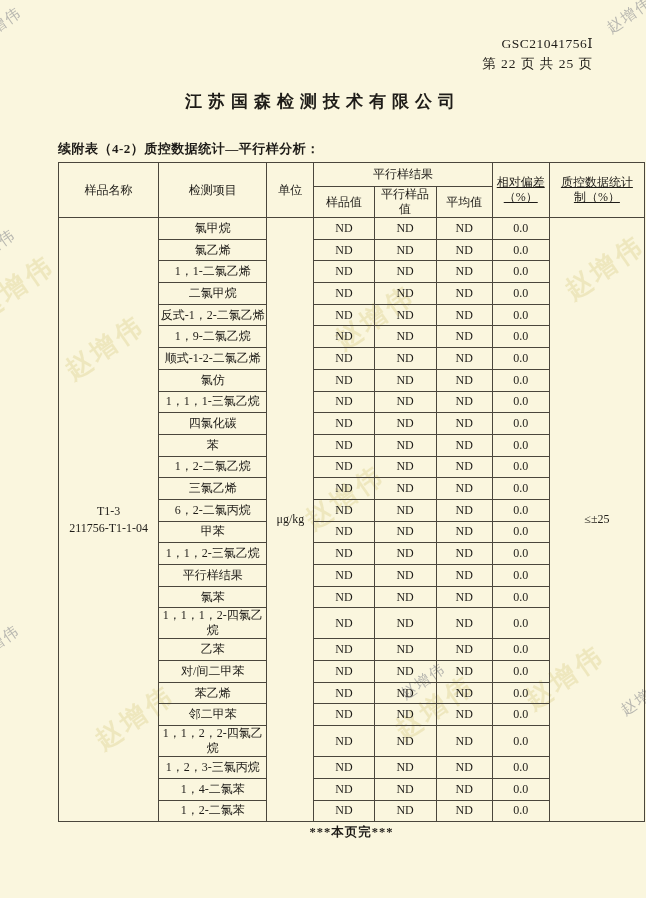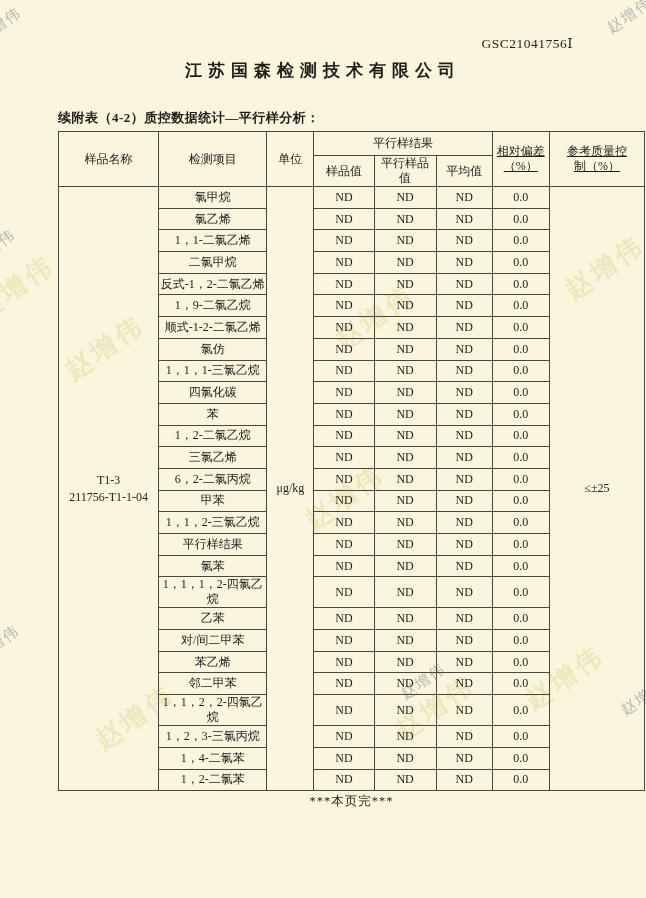--- a/index.html
+++ b/index.html
@@ -30,34 +30,34 @@
   }
   .wm-yellow{
     font-size:26px;
     color:rgba(224,213,150,0.45);
     letter-spacing:4px;
     font-weight:bold;
   }
   
   .doc-header{
     padding-top:34px;
-    padding-right:73px;
+    padding-right:53px;
     text-align:right;
     font-size:13.5px;
     line-height:20px;
     position:relative;z-index:2;
   }
   .doc-number{letter-spacing:0.5px;}
   .page-info{letter-spacing:1px;}
   .company-title{
     text-align:center;
     font-size:17px;
     font-weight:bold;
     letter-spacing:6px;
-    margin-top:5px;
+    margin-top:16px;
     position:relative;z-index:2;
   }
   
   .table-caption{
     margin:27px 0 4px 58px;
     font-size:13px;
     font-weight:bold;
     letter-spacing:0.5px;
     position:relative;z-index:2;
   }
@@ -91,21 +91,21 @@
   .col-dev{width:57px;}
   .col-qc{width:95px;}
   .hdr-line{display:block;text-decoration:underline;}
   .sample-name-line{line-height:1.35;}
   
   .page-footer{
     width:587px;
     margin-left:58px;
     text-align:center;
     font-size:12.5px;
-    font-weight:normal;
+    font-weight:bold;
     margin-top:2px;
     letter-spacing:1px;
     position:relative;z-index:2;
   }
 </style>
 </head>
 <body>
 
 <div class="page">
 
@@ -120,20 +120,21 @@
 
   <span class="wm wm-gray" style="left:-26px;top:16px;">赵增伟</span>
   <span class="wm wm-gray" style="left:604px;top:6px;">赵增伟</span>
   <span class="wm wm-gray" style="left:-32px;top:238px;">赵增伟</span>
   <span class="wm wm-gray" style="left:-28px;top:634px;">赵增伟</span>
   <span class="wm wm-gray" style="left:398px;top:672px;">赵增伟</span>
   <span class="wm wm-gray" style="left:618px;top:688px;">赵增伟</span>
 
   <div class="doc-header">
     <div class="doc-number">GSC21041756Ⅰ</div>
+    <div class="page-info">第 22 页 共 25 页</div>
   </div>
 
   <div class="company-title">江苏国森检测技术有限公司</div>
 
   <div class="table-caption">续附表（4-2）质控数据统计—平行样分析：</div>
 
   <table class="qc">
     <colgroup>
       <col class="col-sample">
         <col class="col-item">
@@ -148,21 +149,21 @@
       <tr>
         <th rowspan="2">样品名称</th>
         <th rowspan="2">检测项目</th>
         <th rowspan="2">单位</th>
         <th colspan="3">平行样结果</th>
         <th rowspan="2">
           <span class="hdr-line">相对偏差</span>
           <span class="hdr-line">（%）</span>
         </th>
         <th rowspan="2">
-          <span class="hdr-line">参考质量控</span>
+          <span class="hdr-line">质控数据统计</span>
           <span class="hdr-line">制（%）</span>
         </th>
       </tr>
       <tr>
         <th>样品值</th>
         <th>平行样品值</th>
         <th>平均值</th>
       </tr>
     </thead>
     <tbody>

